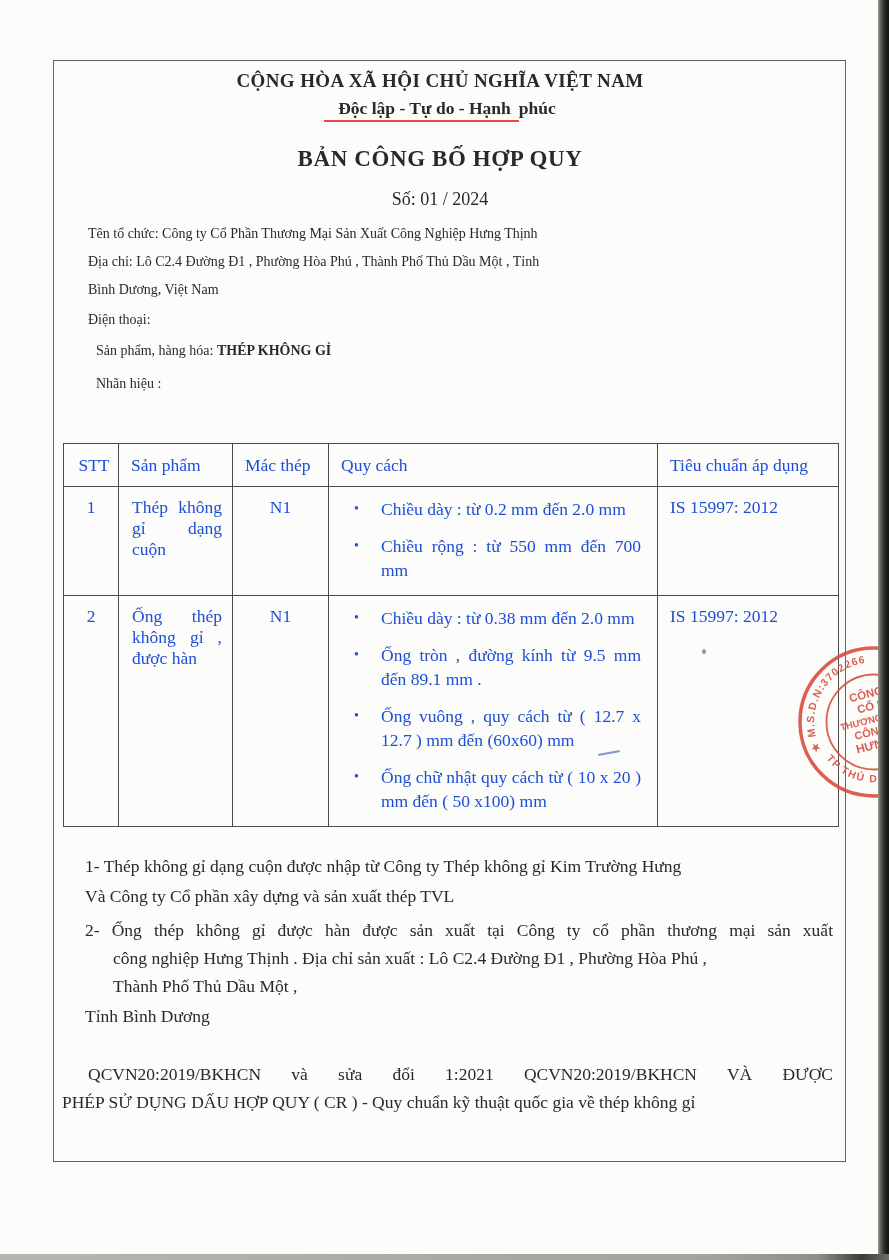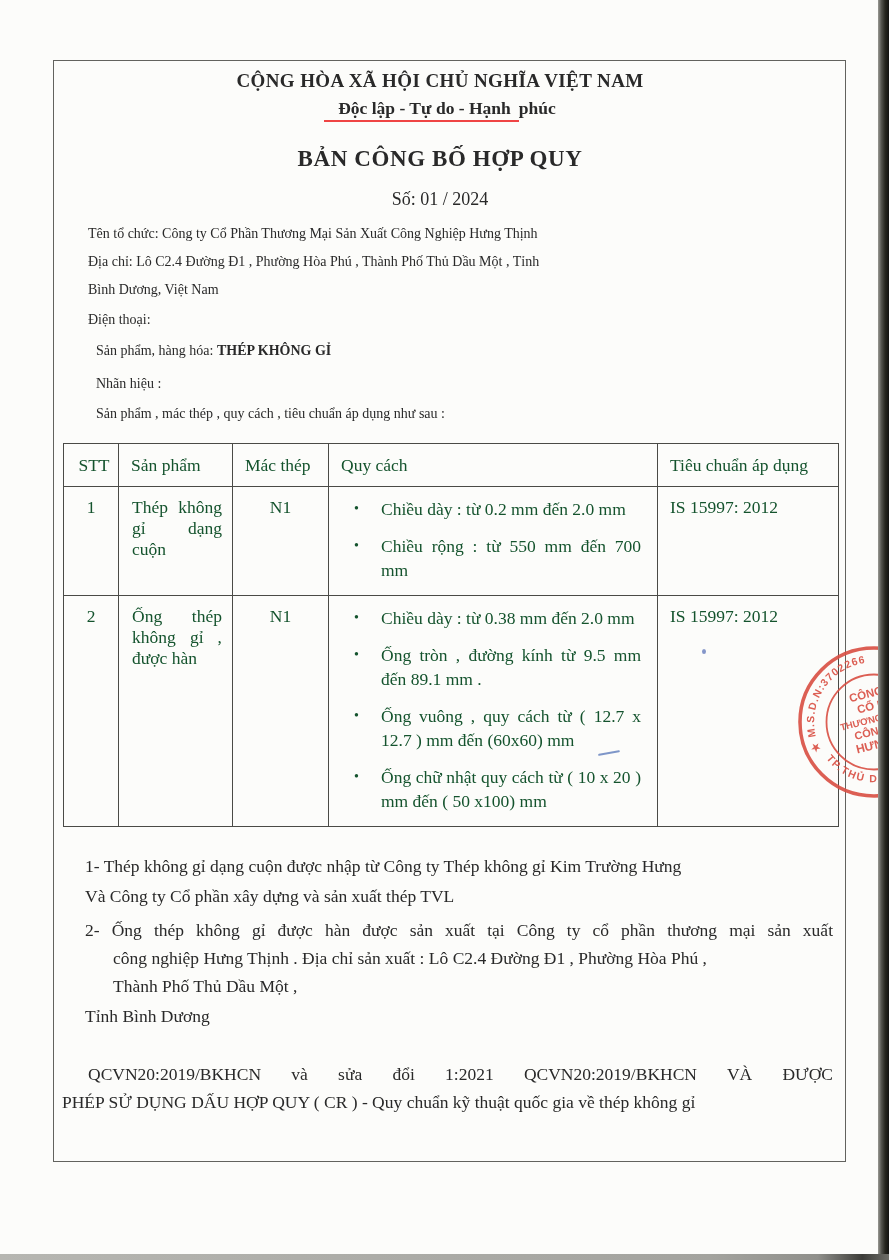--- a/index.html
+++ b/index.html
@@ -17,21 +17,21 @@
   .nat2 { top:98px;  font-size:17.5px; font-weight:bold; }
   .nat2 .underlined { border-bottom:2px solid #ef4444; padding:0 8px 2px 14px; }
   .doc-title { top:146px; font-size:23px; font-weight:bold; letter-spacing:.6px; }
   .doc-num   { top:189px; font-size:18px; }
   .bodyline { position:absolute; font-size:14px; white-space:nowrap; }
   .bold { font-weight:bold; }
 
   table.spec {
     position:absolute; left:63px; top:443px;
     border-collapse:collapse; table-layout:fixed; width:775px;
-    font-size:17.5px; color:#14532d;
+    font-size:17.5px; color:#1d4ed8;
   }
   table.spec td { border:1.5px solid #4a4a46; vertical-align:top; }
   table.spec tr.hdr td { height:38px; vertical-align:middle; padding:2px 6px 2px 12px; }
   td.c-stt  { text-align:center; padding-top:10px; }
   tr.hdr td.c-stt { padding-top:2px; }
   td.c-sp   { padding:10px 10px 0 13px; text-align:justify; }
   td.c-mac  { text-align:center; padding-top:10px; }
   td.c-qc   { padding:10px 16px 0 20px; }
   td.c-tc   { padding:10px 8px 0 12px; }
   .bullet { display:flex; margin-bottom:13px; }
@@ -71,21 +71,20 @@
 
   <div class="bodyline" style="left:88px; top:226px;">Tên tổ chức: Công ty Cổ Phần Thương Mại Sản Xuất Công Nghiệp Hưng Thịnh</div>
   <div class="bodyline" style="left:88px; top:254px;">Địa chỉ: Lô C2.4 Đường Đ1 , Phường Hòa Phú , Thành Phố Thủ Dầu Một , Tỉnh</div>
   <div class="bodyline" style="left:88px; top:282px;">Bình Dương, Việt Nam</div>
   <div class="bodyline" style="left:88px; top:312px;">Điện thoại:</div>
 
   <div class="bodyline" style="left:96px; top:343px;">
     <span>Sản phẩm, hàng hóa: </span><span class="bold">THÉP KHÔNG GỈ</span>
   </div>
   <div class="bodyline" style="left:96px; top:376px;">Nhãn hiệu :</div>
-  <div class="bodyline" style="left:96px; top:406px;">Sản phẩm , mác thép , quy cách , tiêu chuẩn áp dụng như sau :</div>
 
   <table class="spec">
     <colgroup>
       <col style="width:55px">
         <col style="width:114px">
         <col style="width:96px">
         <col style="width:329px">
         <col style="width:181px">
     </colgroup>
     <tbody>

